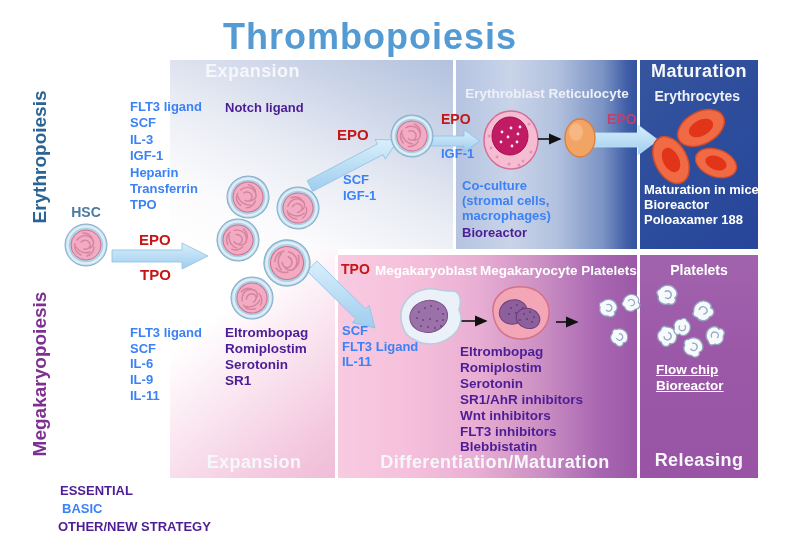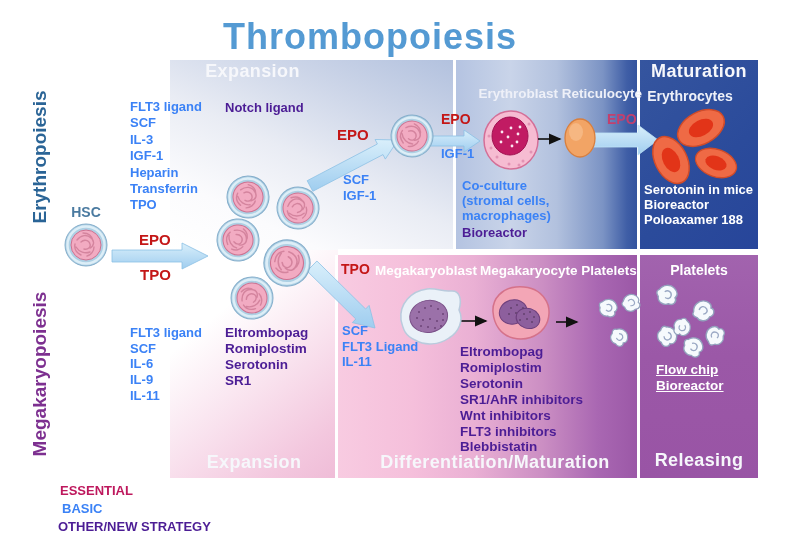--- a/index.html
+++ b/index.html
@@ -19,21 +19,21 @@
   .p-mk-diff{left:338px;top:255px;width:302px;height:223px;
     background:linear-gradient(90deg,#f8cbe1 0%,#f5bfdb 25%,#eab0d4 45%,#cb8ec3 68%,#a967b2 86%,#9a57a6 100%);}
   .p-mk-rel{left:640px;top:255px;width:118px;height:223px;
     background:linear-gradient(180deg,#a263ae 0%,#9b58a7 45%,#9954a5 100%);}
   .divider{position:absolute;background:#fff;}
   .txt{position:absolute;white-space:nowrap;}
   .hdr{position:absolute;color:#f6f7fb;text-align:center;font-size:18px;letter-spacing:.4px;}
   .subhdr{position:absolute;color:#eef0f8;text-align:center;font-size:13.5px;}
   .orange{color:#3b82f6;}
   .red{color:#c41717;}
-  .darkred{color:#be185d;}
+  .darkred{color:#4c1d95;}
   .blk{color:#4c1d95;}
   .white{color:#fff;}
   .magenta{color:#c2406e;}
   .f13{font-size:13px;line-height:16.4px;}
   .f135{font-size:13.5px;}
   .f14{font-size:14px;}
   .f15{font-size:15px;}
   .title{position:absolute;left:185px;top:16px;width:370px;text-align:center;
     font-size:36px;color:#549ad3;letter-spacing:1px;}
   .vlabel{position:absolute;width:200px;text-align:center;transform:rotate(-90deg);font-size:19px;}
@@ -209,23 +209,23 @@
       <use xlink:href="#plt" transform="translate(715,336) rotate(-70) scale(1.3)"></use>
       <use xlink:href="#plt" transform="translate(693,347) rotate(30) scale(1.35)"></use>
     </g>
   </svg>
 
   <div class="title">Thrombopoiesis</div>
   <div class="vlabel ery-label">Erythropoiesis</div>
   <div class="vlabel mk-label">Megakaryopoiesis</div>
 
   <div class="hdr" style="left:170px;top:61px;width:165px;">Expansion</div>
-  <div class="subhdr" style="left:452px;top:86px;width:190px;text-align:right;">Erythroblast Reticulocyte</div>
+  <div class="subhdr" style="left:452px;top:86px;width:190px;">Erythroblast Reticulocyte</div>
   <div class="hdr" style="left:640px;top:61px;width:118px;">Maturation</div>
-  <div class="subhdr" style="left:640px;top:88px;width:100px;font-size:14px;">Erythrocytes</div>
+  <div class="subhdr" style="left:640px;top:88px;width:100px;font-size:14px;text-align:right;">Erythrocytes</div>
 
   <div class="hdr" style="left:170px;top:452px;width:168px;">Expansion</div>
   <div class="hdr" style="left:640px;top:450px;width:118px;">Releasing</div>
   <div class="hdr" style="left:350px;top:452px;width:290px;">Differentiation/Maturation</div>
 
   <div class="txt red f14" style="left:341px;top:261px;">TPO</div>
   <div class="txt white f135" style="left:375px;top:263px;width:100px;text-align:center;">Megakaryoblast</div>
   <div class="txt white f135" style="left:480px;top:263px;width:96px;text-align:center;">Megakaryocyte</div>
   <div class="txt white f135" style="left:580px;top:263px;width:58px;text-align:center;">Platelets</div>
   <div class="txt white f14" style="left:640px;top:262px;width:118px;text-align:center;">Platelets</div>
@@ -253,21 +253,21 @@
   <div class="txt orange f13" style="left:441px;top:146px;">IGF-1</div>
   <div class="txt orange f13 list" style="left:462px;top:178px;line-height:15.2px;">
     <div>Co-culture</div>
     <div>(stromal cells,</div>
     <div>macrophages)</div>
   </div>
   <div class="txt blk f13" style="left:462px;top:225px;">Bioreactor</div>
   <div class="txt magenta f14" style="left:607px;top:111px;">EPO</div>
 
   <div class="txt white f13 list" style="left:644px;top:182px;line-height:15.2px;">
-    <div>Serotonin in mice</div>
+    <div>Maturation in mice</div>
     <div>Bioreactor</div>
     <div>Poloaxamer 188</div>
   </div>
 
   <div class="txt orange f13 list" style="left:130px;top:325px;line-height:15.7px;">
     <div>FLT3 ligand</div>
     <div>SCF</div>
     <div>IL-6</div>
     <div>IL-9</div>
     <div>IL-11</div>

